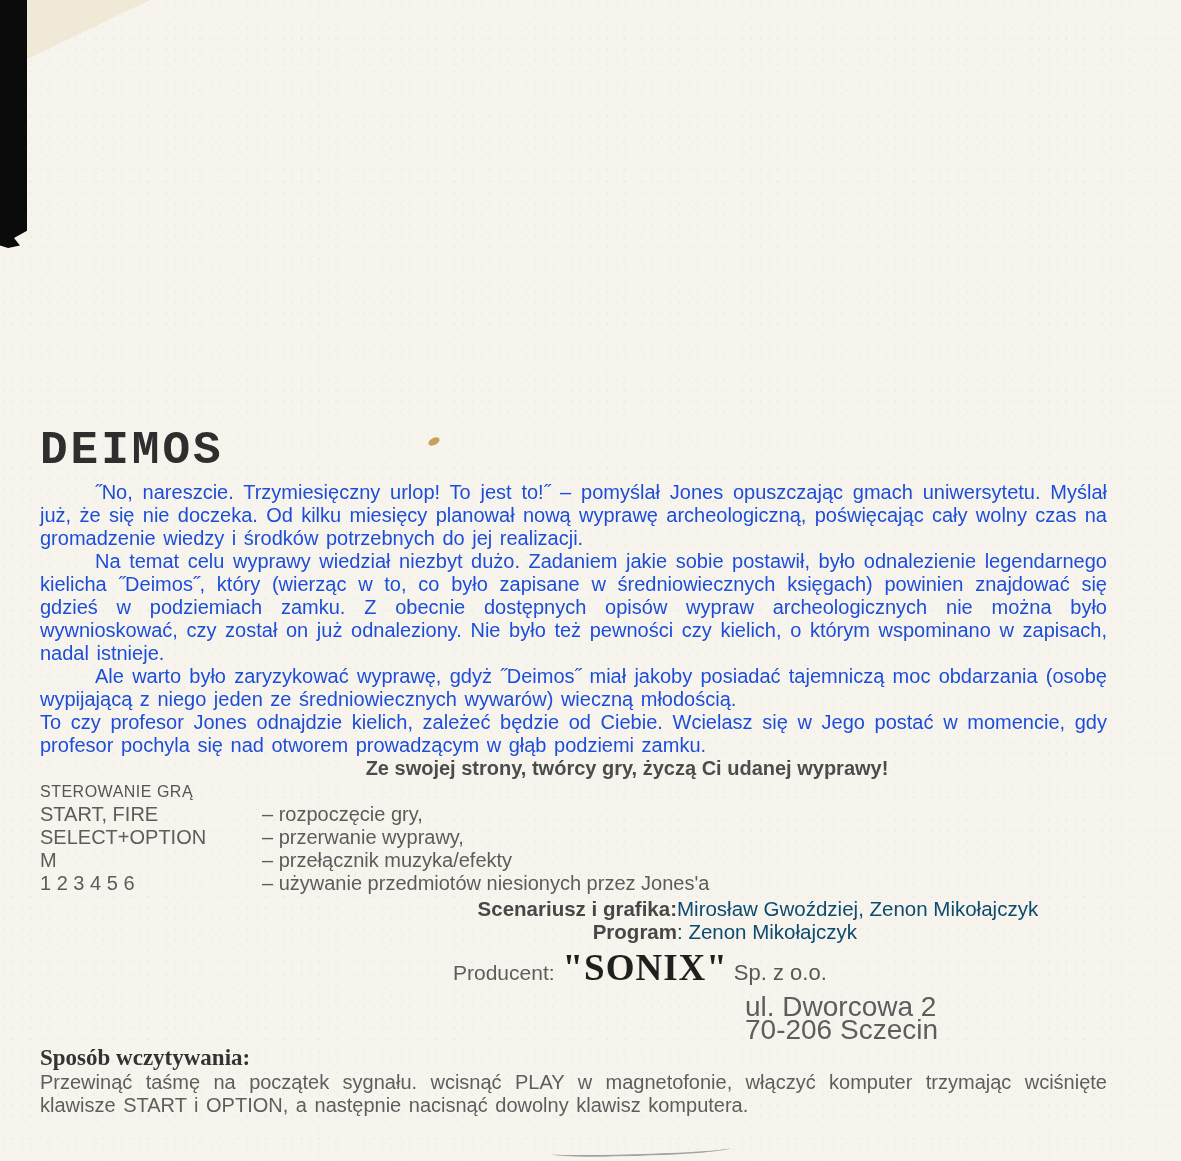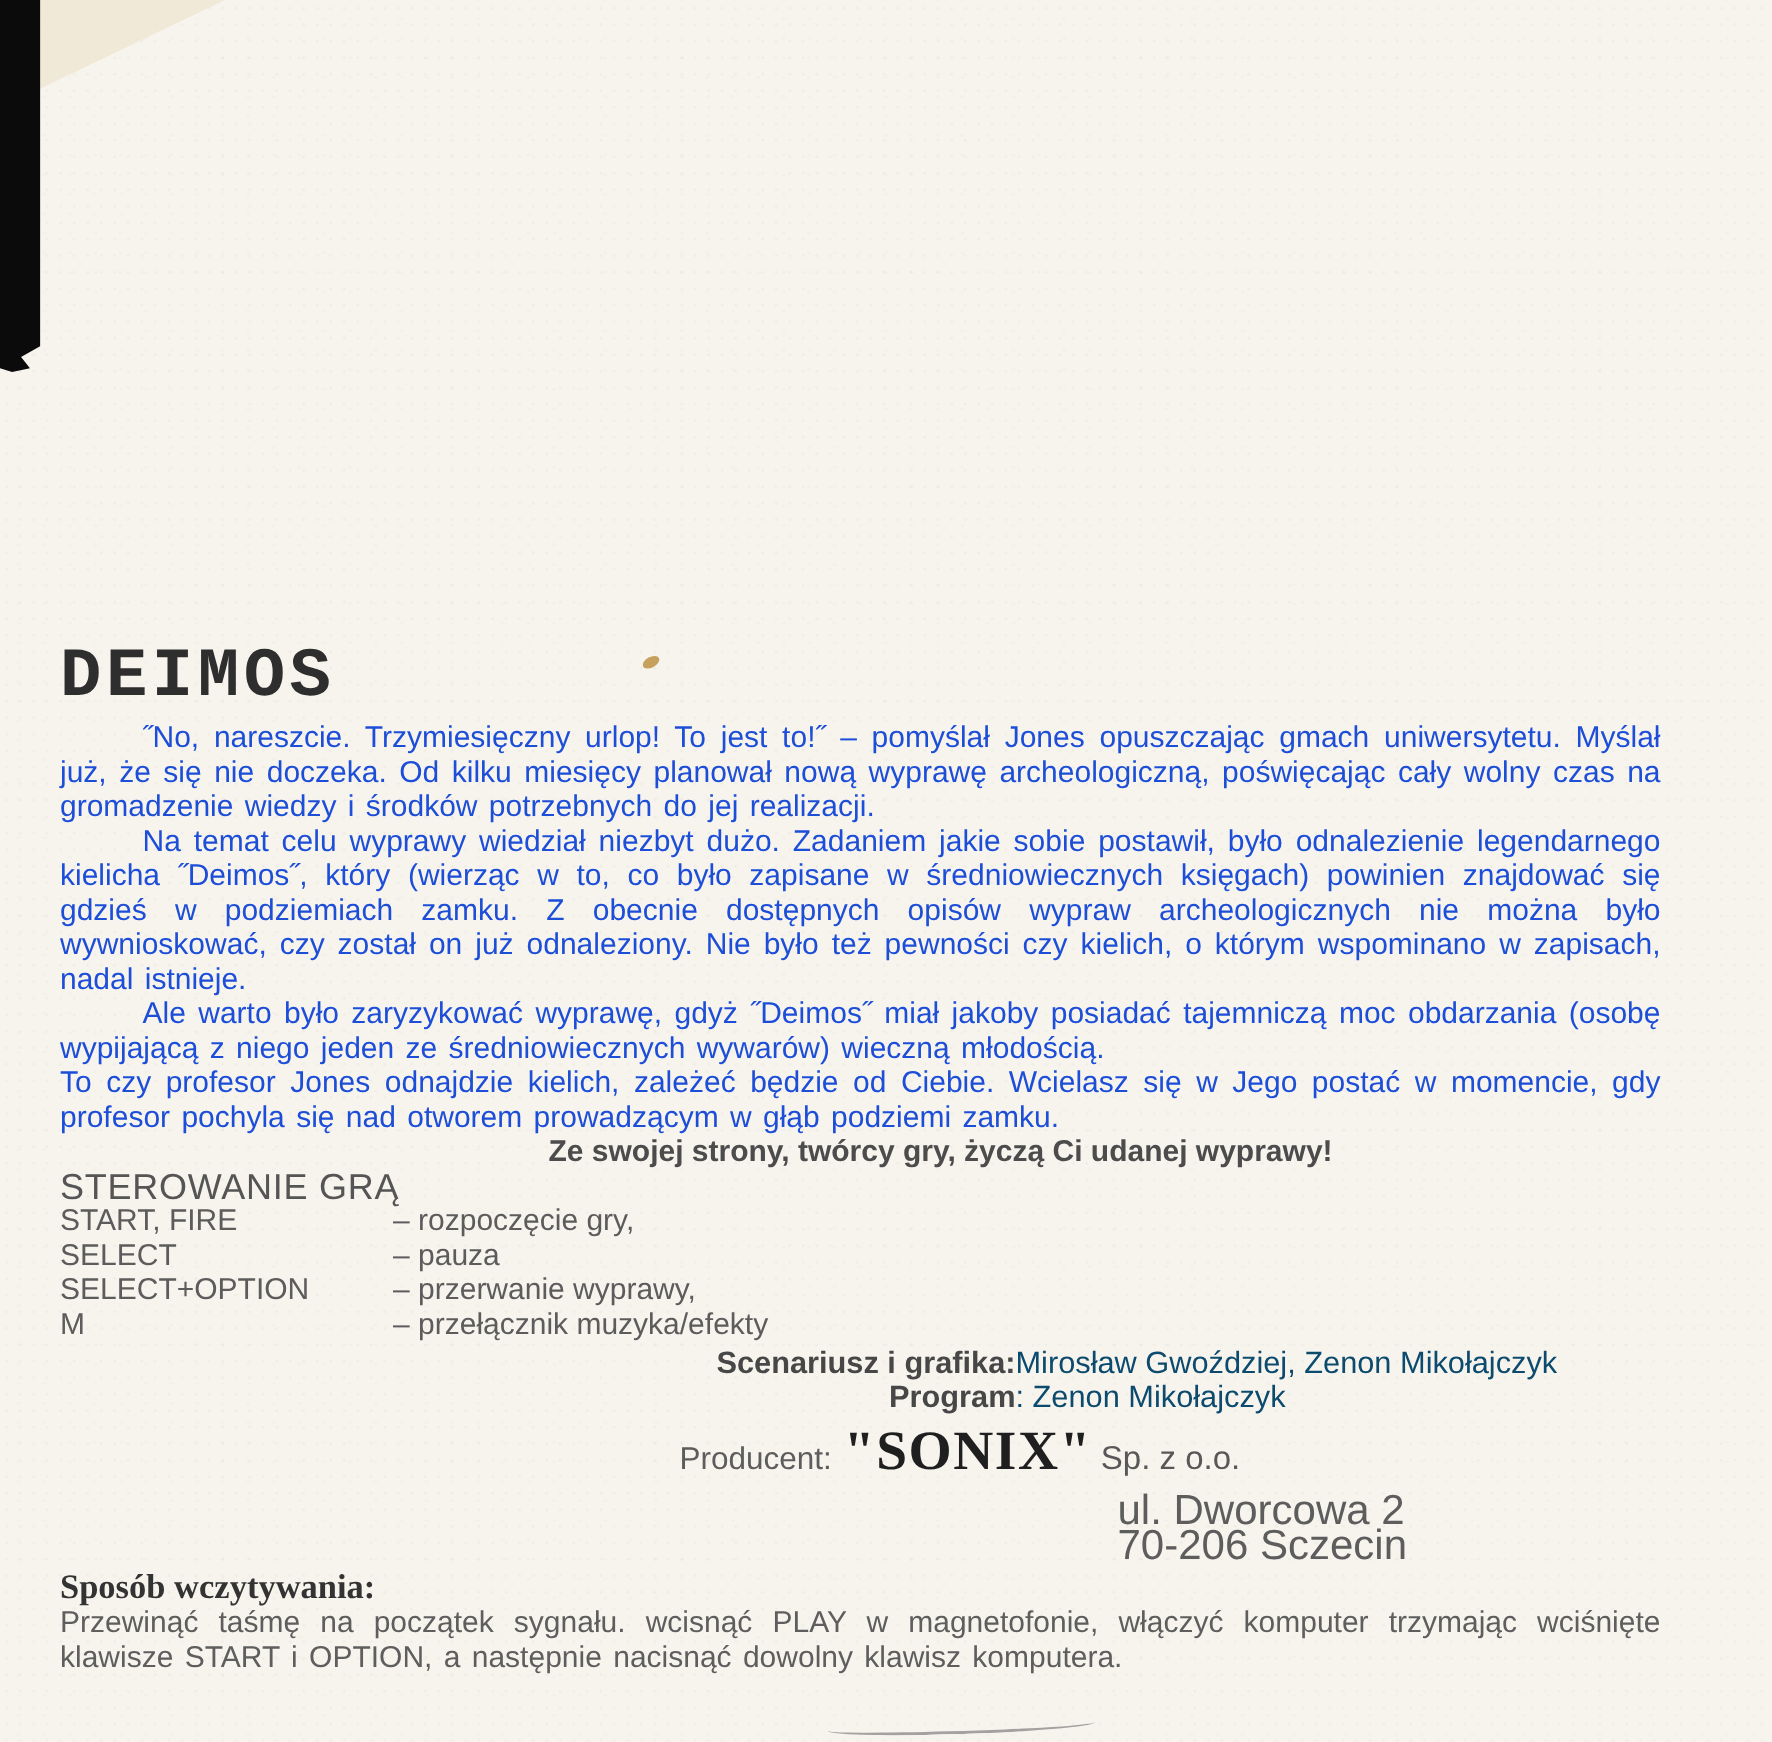--- a/index.html
+++ b/index.html
@@ -63,21 +63,21 @@
   }
   p.body.ind { text-indent: 55px; }
   p.wish {
     margin: 0; padding-left: 107px;
     font-size: 20px; line-height: 23px;
     font-weight: 700; text-align: center;
     color: #4c4c4c;
   }
   .controls { margin-top: 0; }
   .controls-heading {
-    font-size: 24px; line-height: 23px; color: #555;
+    font-size: 16px; line-height: 23px; color: #555;
     letter-spacing: 0.5px;
   }
   .control-row { font-size: 20px; line-height: 23px; color: #5c5c5c; }
   .control-key { display: inline-block; width: 222px; }
   .credits { margin-left: 425px; margin-top: 3px; }
   .credit-row { font-size: 20.5px; line-height: 22.5px; }
   .credit-label {
     display: inline-block; width: 212px;
     font-weight: 700; color: #474747; text-align: right;
   }
@@ -123,27 +123,27 @@
   <p class="body">To czy profesor Jones odnajdzie kielich, zależeć będzie od Ciebie. Wcielasz się w Jego postać w momencie, gdy profesor pochyla się nad otworem prowadzącym w głąb podziemi zamku.</p>
 
   <p class="wish">Ze swojej strony, twórcy gry, życzą Ci udanej wyprawy!</p>
 
   <div class="controls">
     <div class="controls-heading">STEROWANIE GRĄ</div>
     <div class="control-row">
       <span class="control-key">START, FIRE</span><span class="control-desc">– rozpoczęcie gry,</span>
     </div>
     <div class="control-row">
-      <span class="control-key">SELECT</span><span class="control-desc">– pauza</span>
-    </div>
-    <div class="control-row">
       <span class="control-key">SELECT+OPTION</span><span class="control-desc">– przerwanie wyprawy,</span>
     </div>
     <div class="control-row">
       <span class="control-key">M</span><span class="control-desc">– przełącznik muzyka/efekty</span>
+    </div>
+    <div class="control-row">
+      <span class="control-key">1 2 3 4 5 6</span><span class="control-desc">– używanie przedmiotów niesionych przez Jones'a</span>
     </div>
   </div>
 
   <div class="credits">
     <div class="credit-row">
       <span class="credit-label">Scenariusz i grafika:</span><span class="credit-value">Mirosław Gwoździej, Zenon Mikołajczyk</span>
     </div>
     <div class="credit-row">
       <span class="credit-label">Program</span><span class="credit-value">: Zenon Mikołajczyk</span>
     </div>

